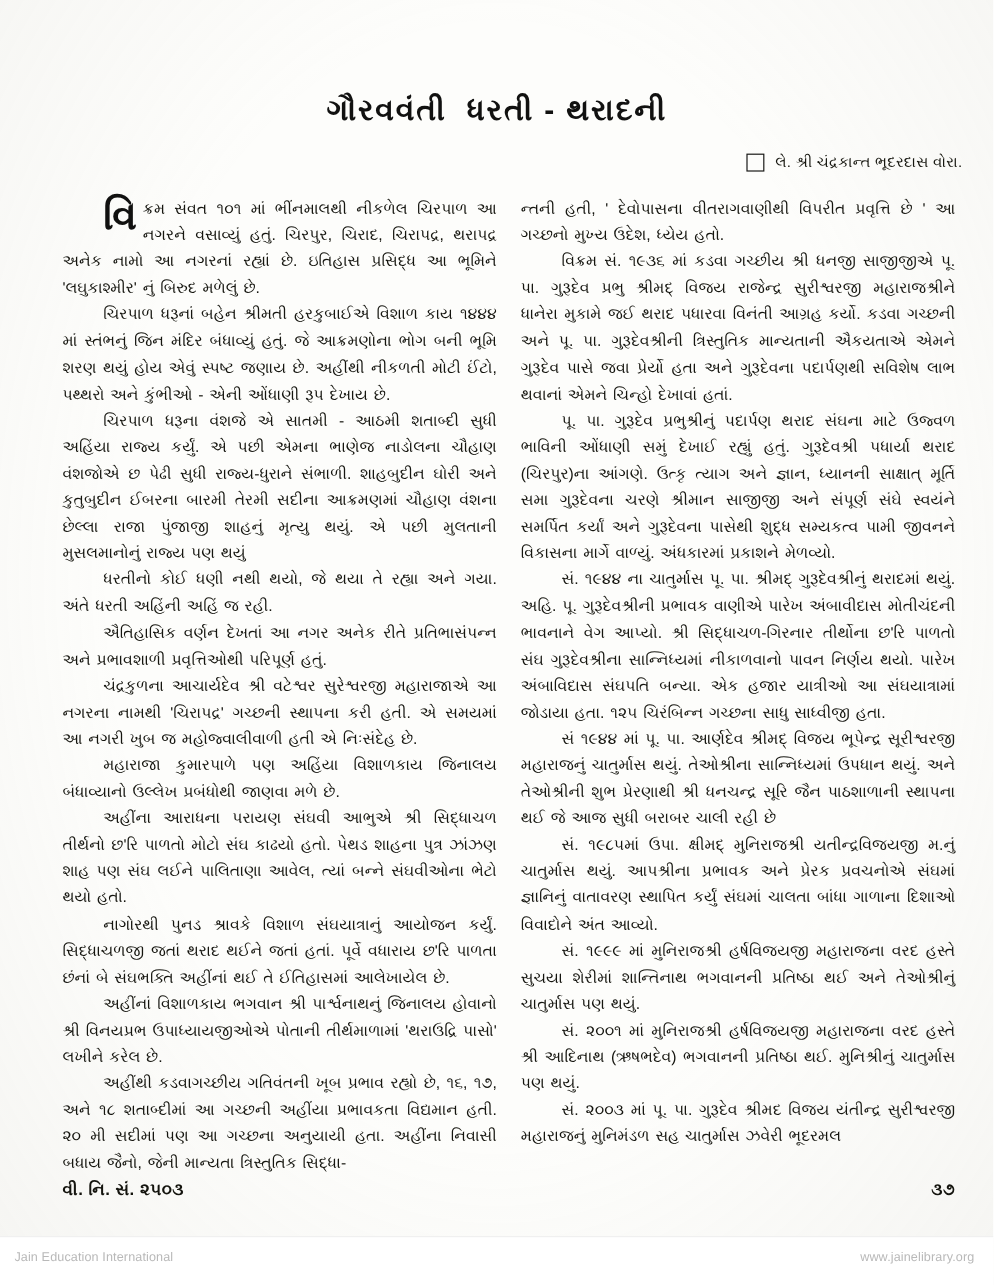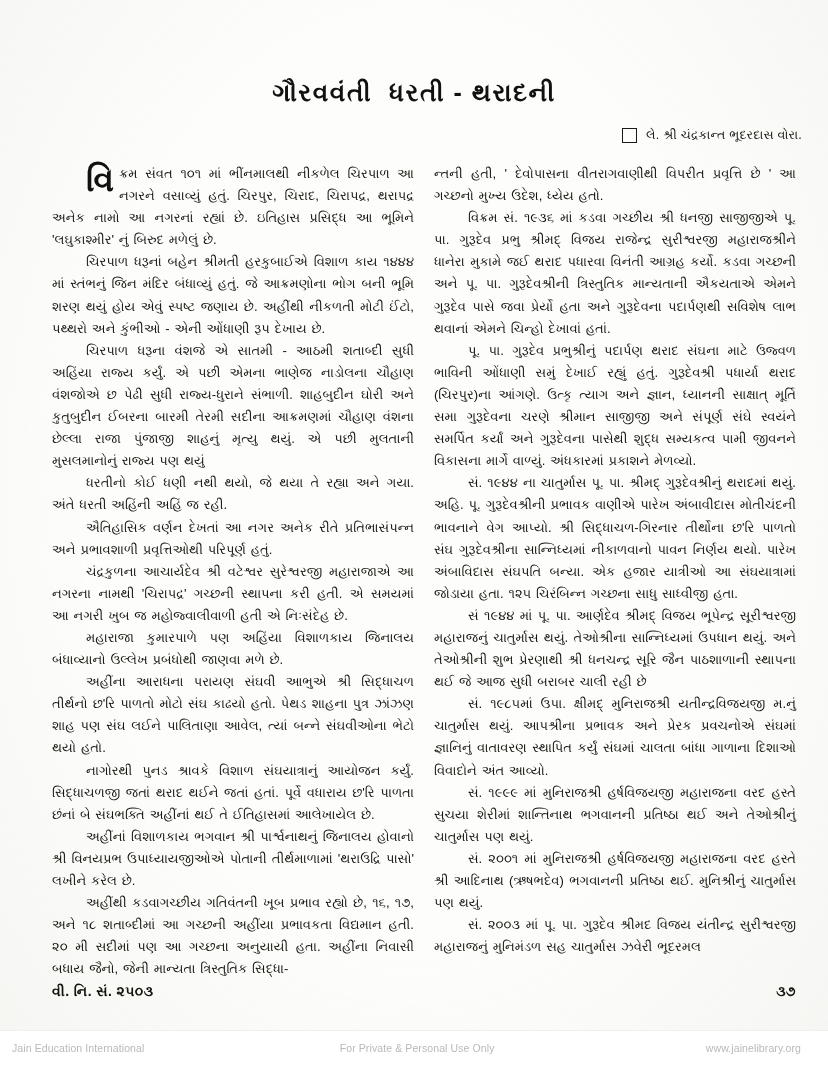--- a/index.html
+++ b/index.html
@@ -133,21 +133,21 @@
     left: 0;
     top: 1030px;
     width: 828px;
     height: 41px;
     background: #ffffff;
     border-top: 1px solid #f0f0f0;
   }
   .lib-inner {
     position: absolute;
     left: 12px;
-    right: 27px;
+    right: 16px;
     top: 11px;
     display: flex;
     justify-content: space-between;
     align-items: flex-end;
   }
   .lib-text {
     font-family: "Liberation Sans", "DejaVu Sans", sans-serif;
     font-size: 10.5px;
     color: #b9b9b9;
     letter-spacing: 0.1px;
@@ -207,18 +207,17 @@
       <span class="foot-page">૩૭</span>
     </div>
 
   </div>
 
   <div class="scan-tone"></div>
 
   <div class="lib-bar">
     <div class="lib-inner">
       <span class="lib-text">Jain Education International</span>
-      <span class="lib-text lib-center">For Private &amp; Personal Use Only</span>
       <span class="lib-text lib-right">www.jainelibrary.org</span>
     </div>
   </div>
 
 </div>
 
 </body></html>

